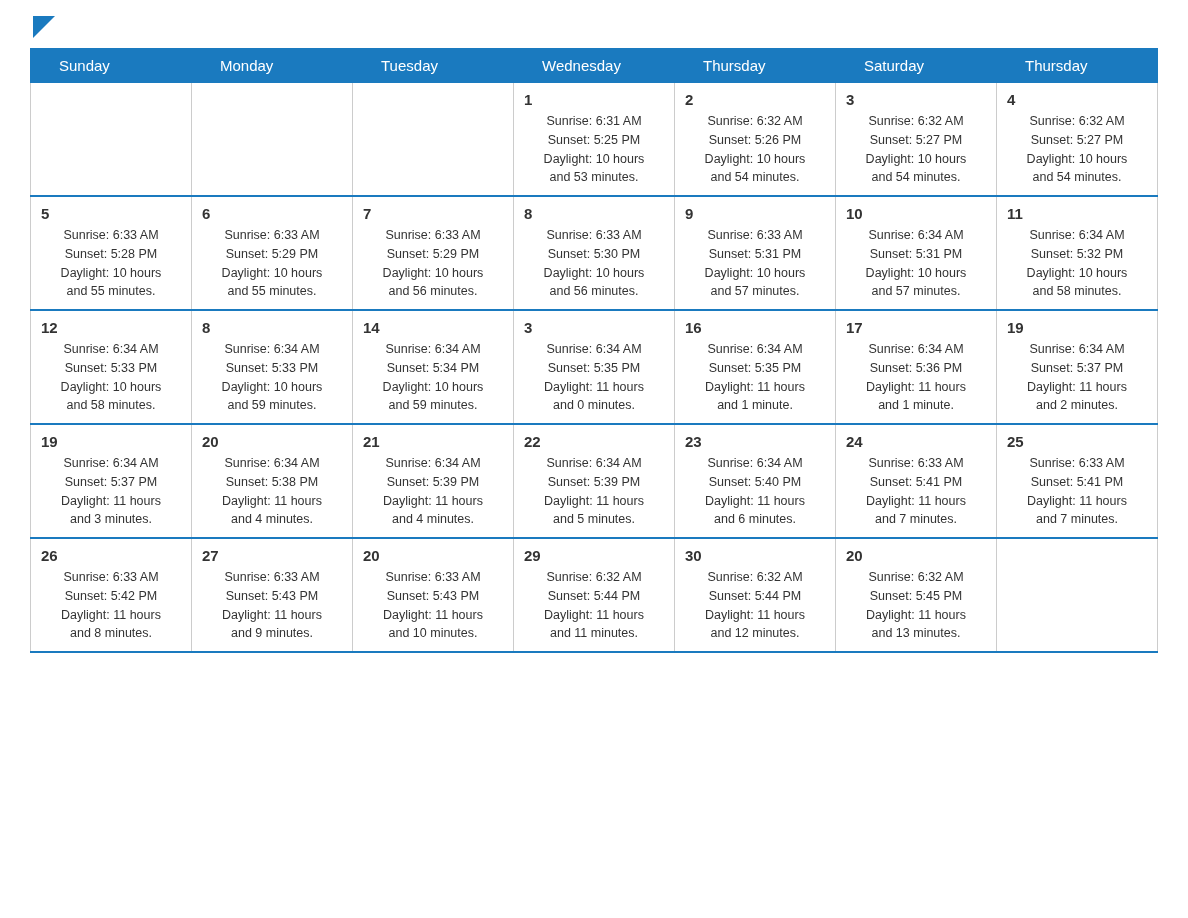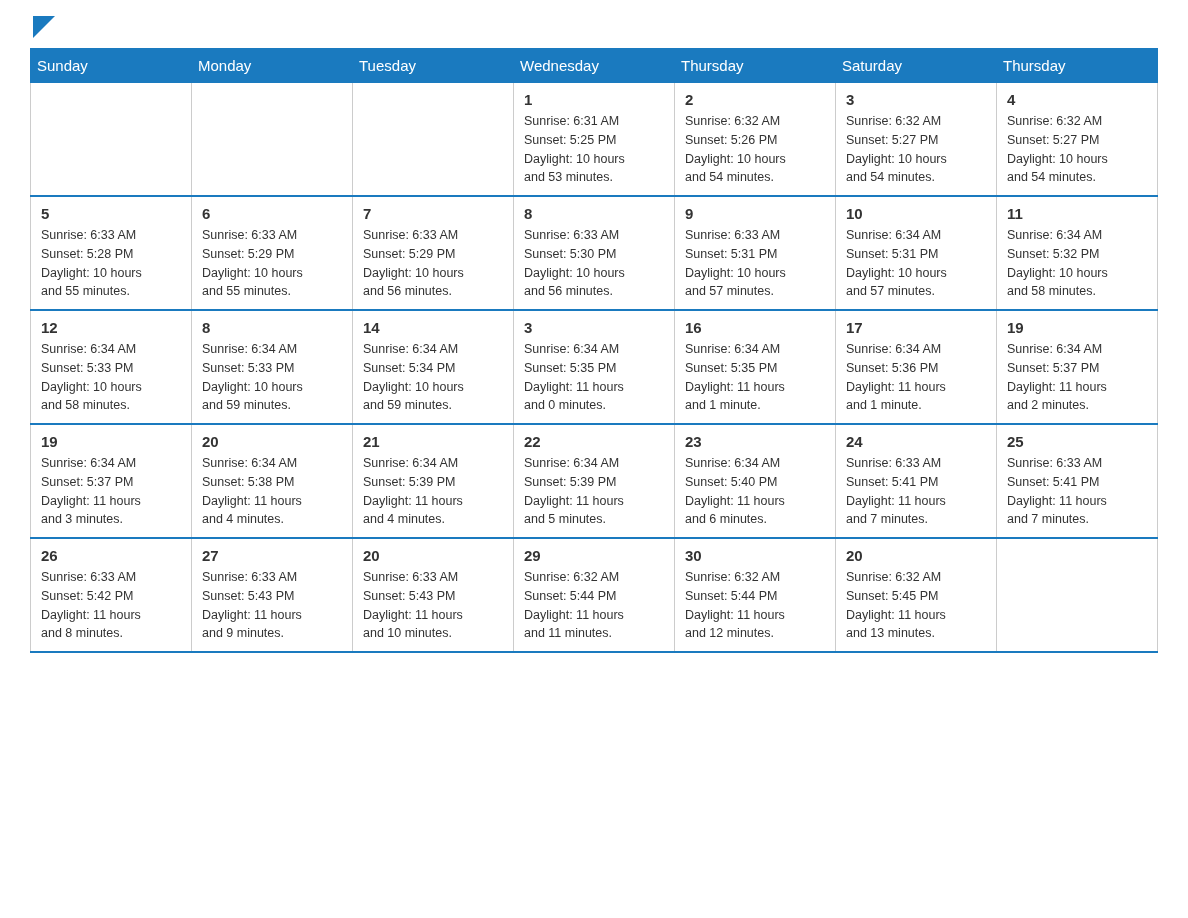--- a/index.html
+++ b/index.html
@@ -51,21 +51,21 @@
     .calendar {
       width: 100%;
       border-collapse: collapse;
       border: 1px solid #1a7abf;
     }
     .calendar thead tr th {
       background-color: #1a7abf;
       color: #fff;
       font-size: 15px;
       font-weight: normal;
-      padding: 8px 6px;
+      padding: 8px 28px;
       text-align: left;
       border: 1px solid #1a7abf;
     }
     .calendar tbody tr td {
       vertical-align: top;
       padding: 8px 10px;
       border: 1px solid #ccc;
       font-size: 13px;
       color: #333;
       width: calc(100% / 7);
@@ -74,20 +74,21 @@
     .day-number {
       font-size: 15px;
       font-weight: bold;
       margin-bottom: 4px;
       display: block;
     }
     .day-info {
       font-size: 12.5px;
       line-height: 1.5;
       color: #333;
+      text-align: center;
     }
     .calendar tbody tr {
       border-bottom: 2px solid #1a7abf;
     }
     .empty-cell {
       background: #fff;
     }
   </style>
 </head>
 <body>

